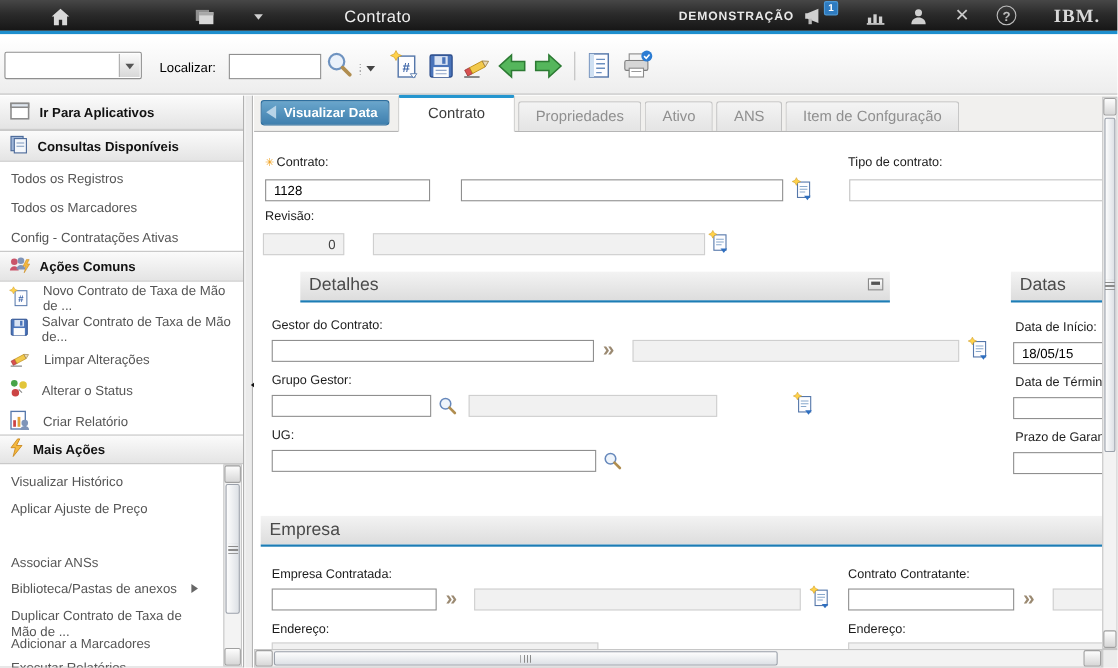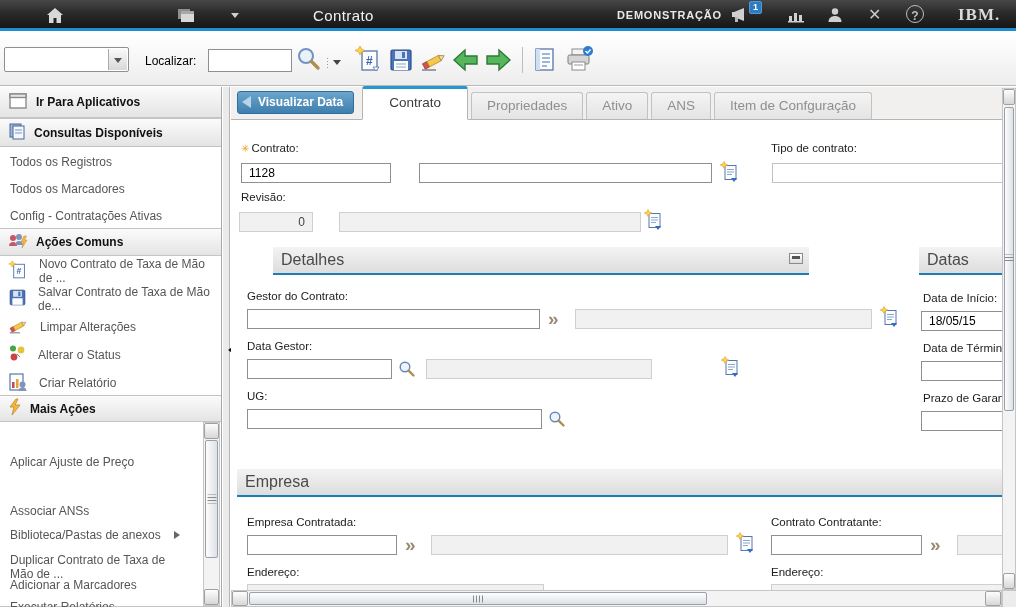--- a/index.html
+++ b/index.html
@@ -334,20 +334,23 @@
   <div class="sb-hdr" style="top:308px;height:27px;">
     <span>
       <svg width="14" height="18" viewBox="0 0 14 18">
           <path d="M8 1L2 9h4l-2 8 8-10H7l3-6z" fill="#f5b93f" stroke="#c8871c" stroke-width="0.8"></path>
         </svg>
     </span>
     <span>Mais Ações</span>
   </div>
 
   <div class="sb-more-list">
+    <div class="sb-more-item" style="top:4px;">
+        <span>Visualizar Histórico</span>
+      </div>
     <div class="sb-more-item" style="top:28px;">
         <span>Aplicar Ajuste de Preço</span>
       </div>
     <div class="sb-more-item" style="top:77px;text-align:center;">
         <span>Associar ANSs</span>
       </div>
     <div class="sb-more-item" style="top:101px;">
         <span>Biblioteca/Pastas de anexos</span>
         <span class="submenu-arrow"></span>
       </div>
@@ -431,21 +434,21 @@
     <input class="inp dis" style="left: 344px; top: 189px; width: 297px;" value="">
     <span class="icon-abs" style="left:649px;top:186px;">
       <svg width="20" height="22" viewBox="0 0 20 22">
           <rect x="5" y="4.5" width="11" height="14" fill="#fdfdff" stroke="#5577aa"></rect>
           <path d="M7 8.5h7M7 11h7M7 13.5h5" stroke="#88a8cc"></path>
           <path d="M4 0.5l1.2 2.3L7.8 4 5.2 5.2 4 7.5 2.8 5.2 0.2 4l2.6-1.2z" fill="#ffd24a" stroke="#cf9a1f" stroke-width="0.5"></path>
           <path d="M11 17h6l-3 4z" fill="#2f6fc0"></path>
         </svg>
     </span>
 
-    <span class="lbl" style="left:16px;top:220px;">Data Gestor:</span>
+    <span class="lbl" style="left:16px;top:220px;">Grupo Gestor:</span>
     <input class="inp" style="left: 16px; top: 239px; width: 145px;" value="">
     <span class="icon-abs" style="left:167px;top:240px;">
       <svg width="18" height="18" viewBox="0 0 18 18">
           <circle cx="7" cy="7" r="4.8" fill="#eef4fb" stroke="#6688bb" stroke-width="1.4"></circle>
           <line x1="10.6" y1="10.6" x2="15.5" y2="15.5" stroke="#b08d4f" stroke-width="2.4" stroke-linecap="round"></line>
         </svg>
     </span>
     <input class="inp dis" style="left: 195px; top: 239px; width: 226px;" value="">
     <span class="icon-abs" style="left:490px;top:236px;">
       <svg width="20" height="22" viewBox="0 0 20 22">

